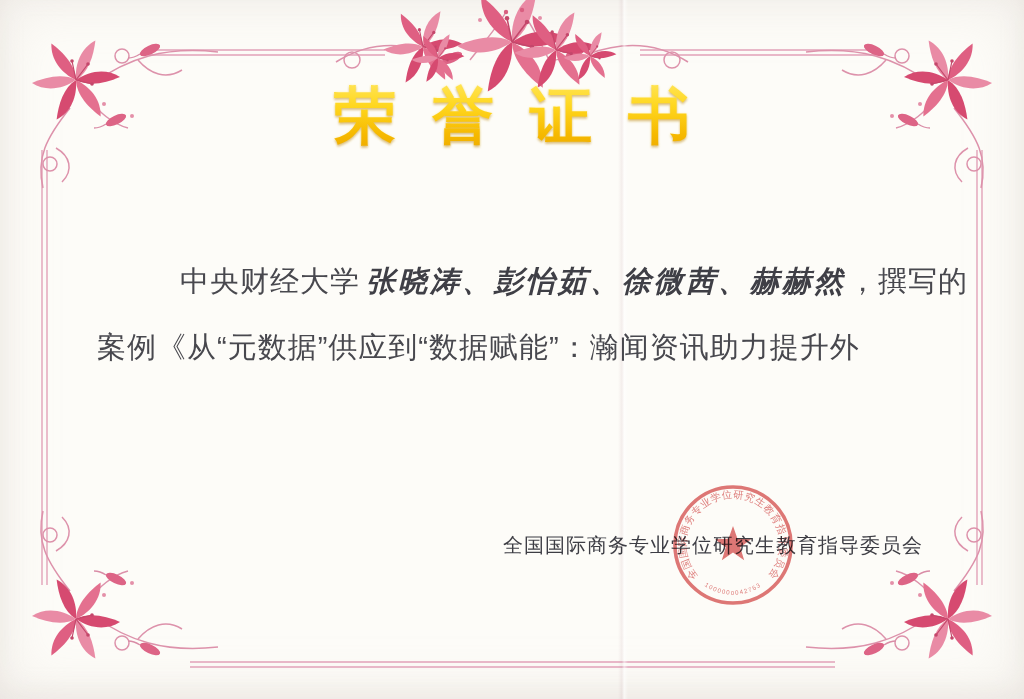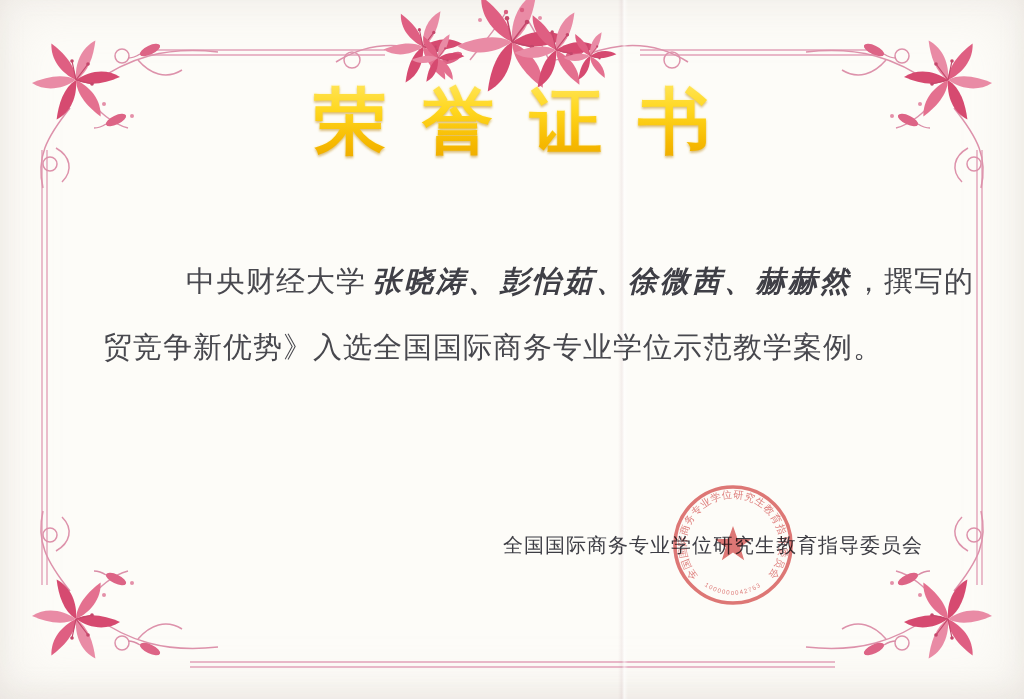--- a/index.html
+++ b/index.html
@@ -13,31 +13,30 @@
     box-shadow:inset 0 0 60px rgba(205,195,185,.28), inset 0 -8px 25px rgba(200,190,182,.18);
   }
   .crease{
     position:absolute;top:0;left:618px;width:10px;height:699px;pointer-events:none;
     background:linear-gradient(90deg,rgba(0,0,0,0) 0%,rgba(188,150,160,.14) 38%,rgba(255,255,255,.55) 62%,rgba(0,0,0,0) 100%);
   }
   svg.frame{position:absolute;inset:0;}
   .title{
     position:absolute;top:74px;left:0;width:100%;
     text-align:center;
-    font-size:72px;font-weight:bold;
+    font-size:62px;font-weight:bold;
     letter-spacing:36px;padding-left:36px;box-sizing:border-box;
     background:linear-gradient(180deg,#ffe96a 0%,#ffd71e 38%,#f6b900 72%,#eaa400 100%);
     -webkit-background-clip:text;background-clip:text;color:transparent;
     filter:drop-shadow(0 2px 1px rgba(165,105,0,.38)) drop-shadow(0 0 1px rgba(255,240,160,.8));
   }
   .body-text{
     position:absolute;left:97px;top:261px;width:824px;
     color:#48484e;font-size:29px;line-height:40px;
     letter-spacing:1px;
-    margin-left:6px;
   }
   .line1{margin-bottom:26px;text-indent:83px;white-space:nowrap;}
   .authors{
     font-style:italic;font-weight:600;color:#3f3f46;
     letter-spacing:3px;margin:0 2px 0 6px;
   }
   .bline{white-space:nowrap;}
   .sig-block{
     position:absolute;left:500px;top:532px;width:426px;
     text-align:center;color:#3d3d44;
@@ -163,21 +162,21 @@
       <use href="#bouquet"></use>
     </g>
 </svg>
 
 <div class="crease"></div>
 
 <div class="title">荣誉证书</div>
 
 <div class="body-text">
   <div class="line1"><span>中央财经大学</span><span class="authors">张晓涛、彭怡茹、徐微茜、赫赫然</span><span>，撰写的</span></div>
-  <div class="bline">贸竞争新优势》入选全国国际商务专业学位示范教学案例。</div>
+  <div class="bline">案例《从“元数据”供应到“数据赋能”：瀚闻资讯助力提升外</div>
 </div>
 
 <div class="sig-block">
   <div class="sig-line">全国国际商务专业学位研究生教育指导委员会</div>
 </div>
 
 <svg class="seal" viewBox="-70 -70 140 140">
   <circle cx="0" cy="0" r="58" fill="none" stroke="#d85a5a" stroke-width="3.6"></circle>
   <polygon fill="#d85a5a" points="0,-19 4.47,-6.15 18.07,-5.87 7.23,2.35 11.17,15.37 0,7.6 -11.17,15.37 -7.23,2.35 -18.07,-5.87 -4.47,-6.15"></polygon>
   <defs>

